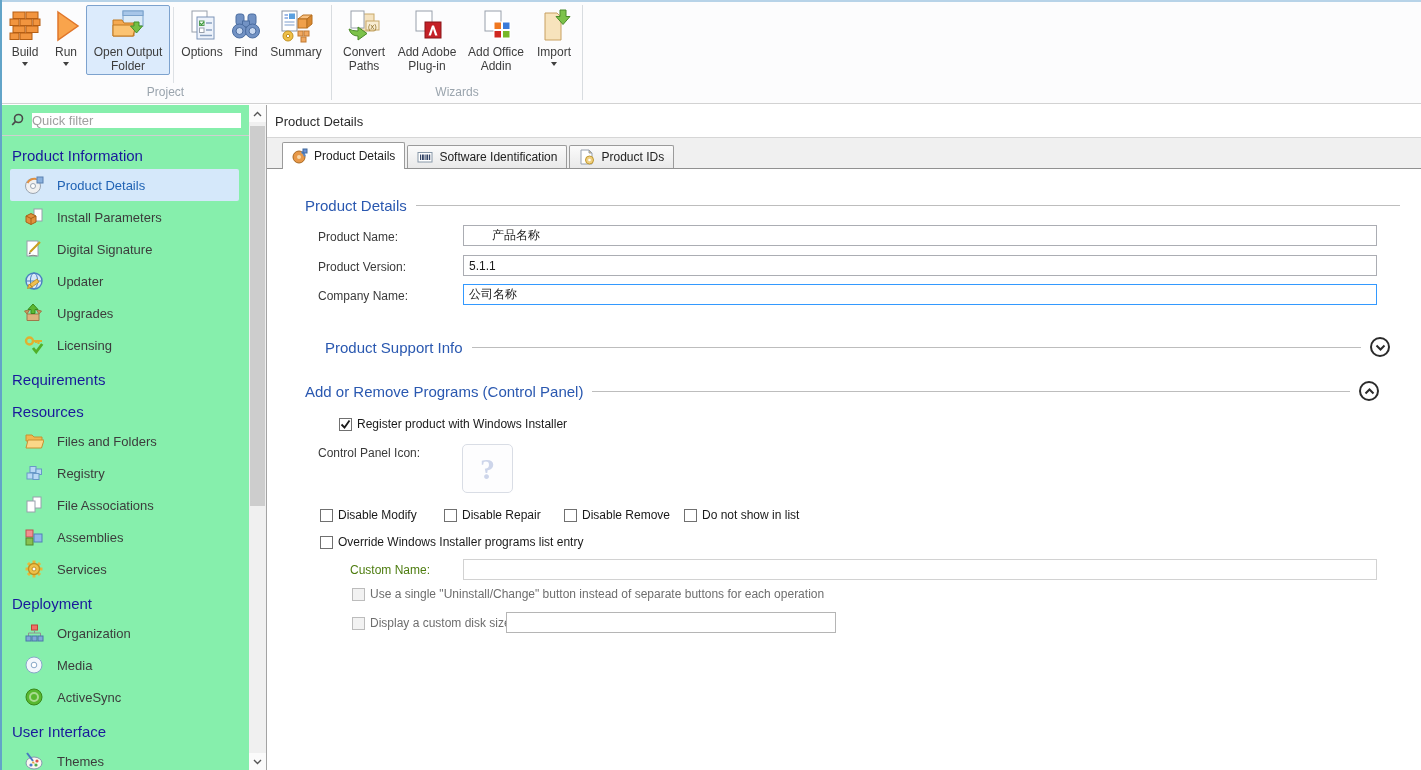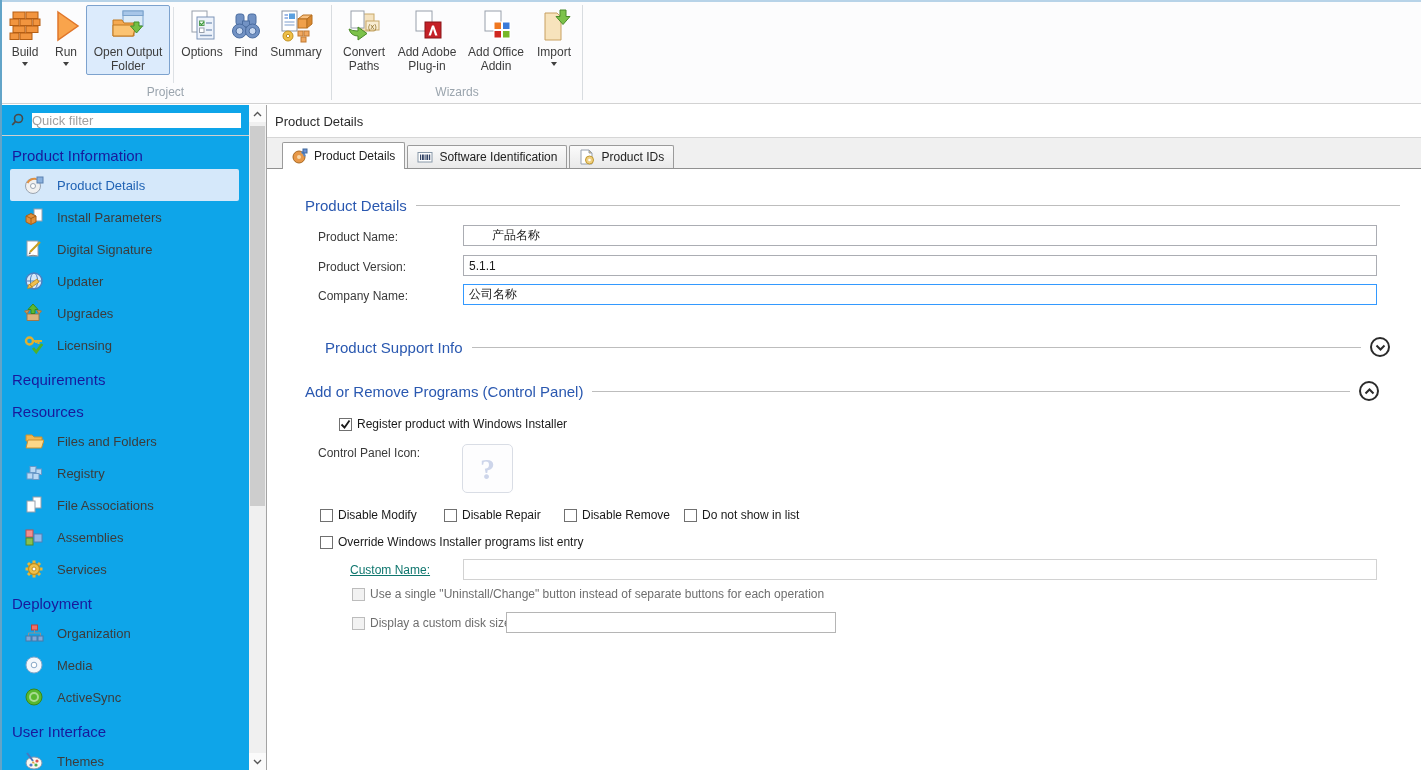--- a/index.html
+++ b/index.html
@@ -19,21 +19,21 @@
     border:1px solid transparent;border-radius:2px;cursor:default;}
   .rbtn .ricon{width:34px;height:34px;margin-bottom:2px;}
   .rbtn .rlabel{font-size:12px;line-height:14px;text-align:center;color:#3d3d3d;}
   .rbtn .rarrow{width:0;height:0;border-left:3.5px solid transparent;border-right:3.5px solid transparent;
     border-top:4px solid #404040;margin-top:3px;}
   .rbtn.selected{background:#dcebfc;border-color:#7da2ce;}
   .rsep{width:1px;background:#dde1e5;margin:2px 3px;align-self:stretch;}
   .gsep{width:1px;background:#d8dce0;margin:3px 2px;}
 
   
-  .sidebar{position:absolute;top:105px;left:2px;width:264px;bottom:0;background:#0ea5e9;}
+  .sidebar{position:absolute;top:105px;left:2px;width:264px;bottom:0;background:#86efac;}
   .filter-bar{height:31px;border-bottom:1px solid #cfcfcf;display:flex;align-items:center;
     padding:0 8px;gap:7px;margin-right:17px;}
   .filter-input{border:none;outline:none;flex:1;font-size:13px;color:#333;
     font-family:"Liberation Sans",sans-serif;}
   .filter-input::placeholder{color:#a0a0a0;}
   .nav{position:absolute;top:32px;left:0;right:17px;bottom:0;overflow:hidden;}
   .nav-heading{font-size:15px;line-height:18px;color:#19199b;padding:10px 8px 4px 10px;}
   .nav-item{height:32px;display:flex;align-items:center;gap:13px;padding-left:14px;
     margin:0 10px 0 8px;border-radius:2px;font-size:13px;color:#3c3c3c;cursor:default;}
   .nav-item.selected{background:#d5e8fa;color:#1f62b4;}
@@ -61,21 +61,21 @@
 
   .content{position:absolute;top:64px;left:0;right:0;bottom:0;background:#fff;}
 
   .sec{position:absolute;left:38px;right:21px;height:20px;display:flex;align-items:center;gap:9px;}
   .sec-title{font-size:15px;color:#2a58b0;white-space:nowrap;}
   .sec-rule{flex:1;height:1px;background:#bdbdbd;}
   .sec-btn{width:20px;height:20px;border:2px solid #2b2b2b;border-radius:50%;flex:none;
     display:flex;align-items:center;justify-content:center;background:#fff;cursor:default;}
 
   .flabel{position:absolute;font-size:12px;color:#3a3a3a;}
-  .flabel.dim{color:#0f766e;text-decoration:underline;}
+  .flabel.dim{color:#4d7c0f;}
   .txt{position:absolute;height:21px;border:1px solid #abadb3;
     font:12px "Liberation Sans",sans-serif;padding:0 5px;color:#1a1a1a;background:#fff;outline:none;}
   .txt.focused{border:1px solid #3399ff;}
   .txt.disabled{border-color:#d2d2d2;}
   .txt.disabled2{border-color:#b5b5b5;}
 
   .cb{position:absolute;display:flex;align-items:center;gap:5px;font-size:12px;color:#1a1a1a;cursor:default;}
   .cb .box{width:13px;height:13px;border:1px solid #707070;background:#fff;flex:none;
     display:flex;align-items:center;justify-content:center;}
   .cb.disabled{color:#6e6e6e;}

